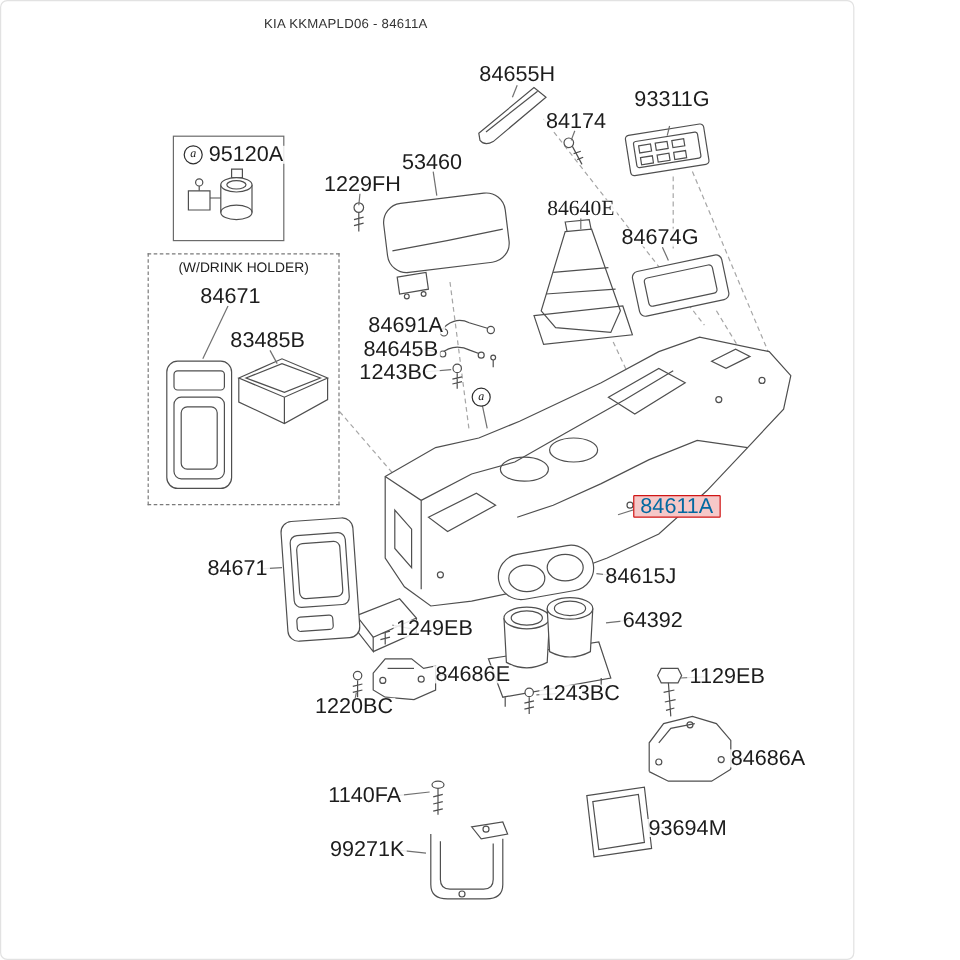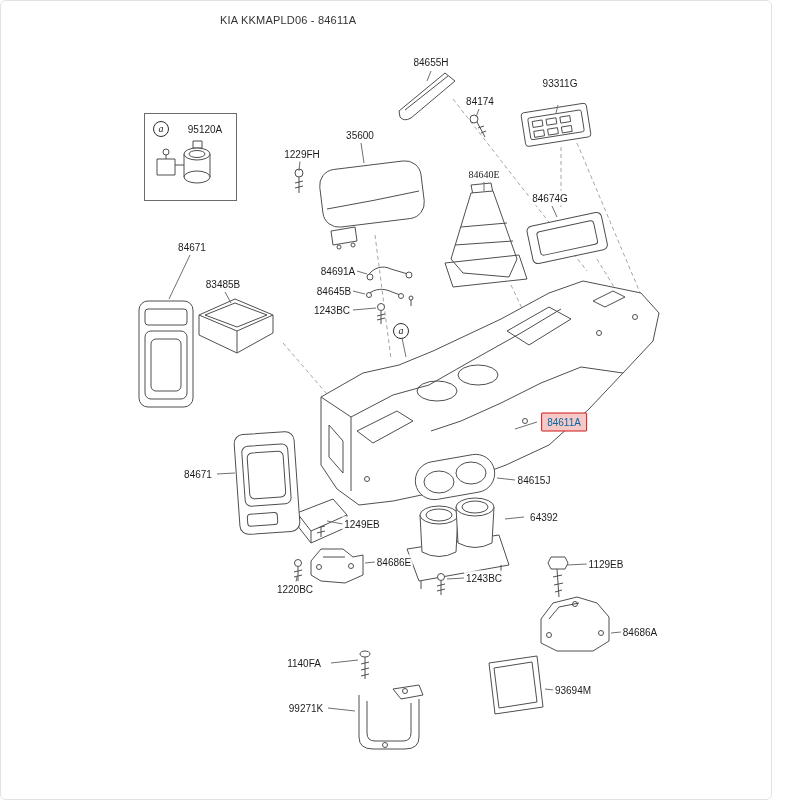--- a/index.html
+++ b/index.html
@@ -1,29 +1,29 @@
 <!DOCTYPE html>
 <html><head>
 <meta charset="utf-8">
 <style>
   html,body{margin:0;padding:0;background:#fff;}
   .stage{
-    position:relative;width:772px;height:800px;background:#fff;
+    position:relative;width:712px;height:800px;background:#fff;
     font-family:"Liberation Sans", sans-serif;overflow:hidden;
     border:1px solid #e2e2e2;border-radius:6px;box-sizing:border-box;
   }
   .page-title{
     position:absolute;left:219px;top:13px;
     font-size:11px;color:#333;letter-spacing:.2px;white-space:nowrap;
   }
   svg.diagram{position:absolute;left:0;top:0;}
   svg.diagram *{vector-effect:non-scaling-stroke;}
   .part-label{
     position:absolute;transform:translate(-50%,-50%);
-    font-size:10px;color:#1c1c1c;white-space:nowrap;
+    font-size:18px;color:#1c1c1c;white-space:nowrap;
     background:rgba(255,255,255,.85);padding:0 2px;line-height:15px;
   }
   .part-label.highlight{
     color:#0369a1;background:#f6c8c8;border:1px solid #d01616;
     padding:1px 5px;border-radius:1px;
   }
   .group-box{position:absolute;box-sizing:border-box;}
   .group-box.solid{border:1px solid #6b6b6b;}
   .group-box.dashed{border:1px dashed #7a7a7a;}
   .box-caption{
@@ -262,30 +262,33 @@
       <line x1="586" y1="563" x2="566" y2="564"></line>
       <line x1="620" y1="631" x2="610" y2="632"></line>
       <line x1="330" y1="662" x2="357" y2="659"></line>
       <line x1="553" y1="689" x2="544" y2="688"></line>
       <line x1="327" y1="707" x2="354" y2="710"></line>
     </g>
   </svg>
 
   <div class="group-box solid" style="left:143px;top:112px;width:93px;height:88px;"></div>
 
+  <div class="group-box dashed" style="left:122px;top:210px;width:160px;height:210px;">
+    <div class="box-caption">(W/DRINK HOLDER)</div>
+  </div>
 
   <div class="circle-a" style="left:160px;top:128px;">a</div>
   <div class="circle-a" style="left:400px;top:330px;">a</div>
 
   <div class="part-label" style="left:430px;top:61px;">84655H</div>
   <div class="part-label" style="left:479px;top:100px;">84174</div>
   <div class="part-label" style="left:559px;top:82px;">93311G</div>
   <div class="part-label" style="left:204px;top:128px;">95120A</div>
   <div class="part-label" style="left:301px;top:153px;">1229FH</div>
-  <div class="part-label" style="left:359px;top:134px;">35600</div>
+  <div class="part-label" style="left:359px;top:134px;">53460</div>
   <div class="part-label" style="left:483px;top:173px;font-family:Liberation Serif, serif;">84640E</div>
   <div class="part-label" style="left:549px;top:197px;">84674G</div>
   <div class="part-label" style="left:191px;top:246px;">84671</div>
   <div class="part-label" style="left:222px;top:283px;">83485B</div>
   <div class="part-label" style="left:337px;top:270px;">84691A</div>
   <div class="part-label" style="left:333px;top:290px;">84645B</div>
   <div class="part-label" style="left:331px;top:309px;">1243BC</div>
   <div class="part-label highlight" style="left:563px;top:421px;">84611A</div>
   <div class="part-label" style="left:197px;top:473px;">84671</div>
   <div class="part-label" style="left:533px;top:479px;">84615J</div>

